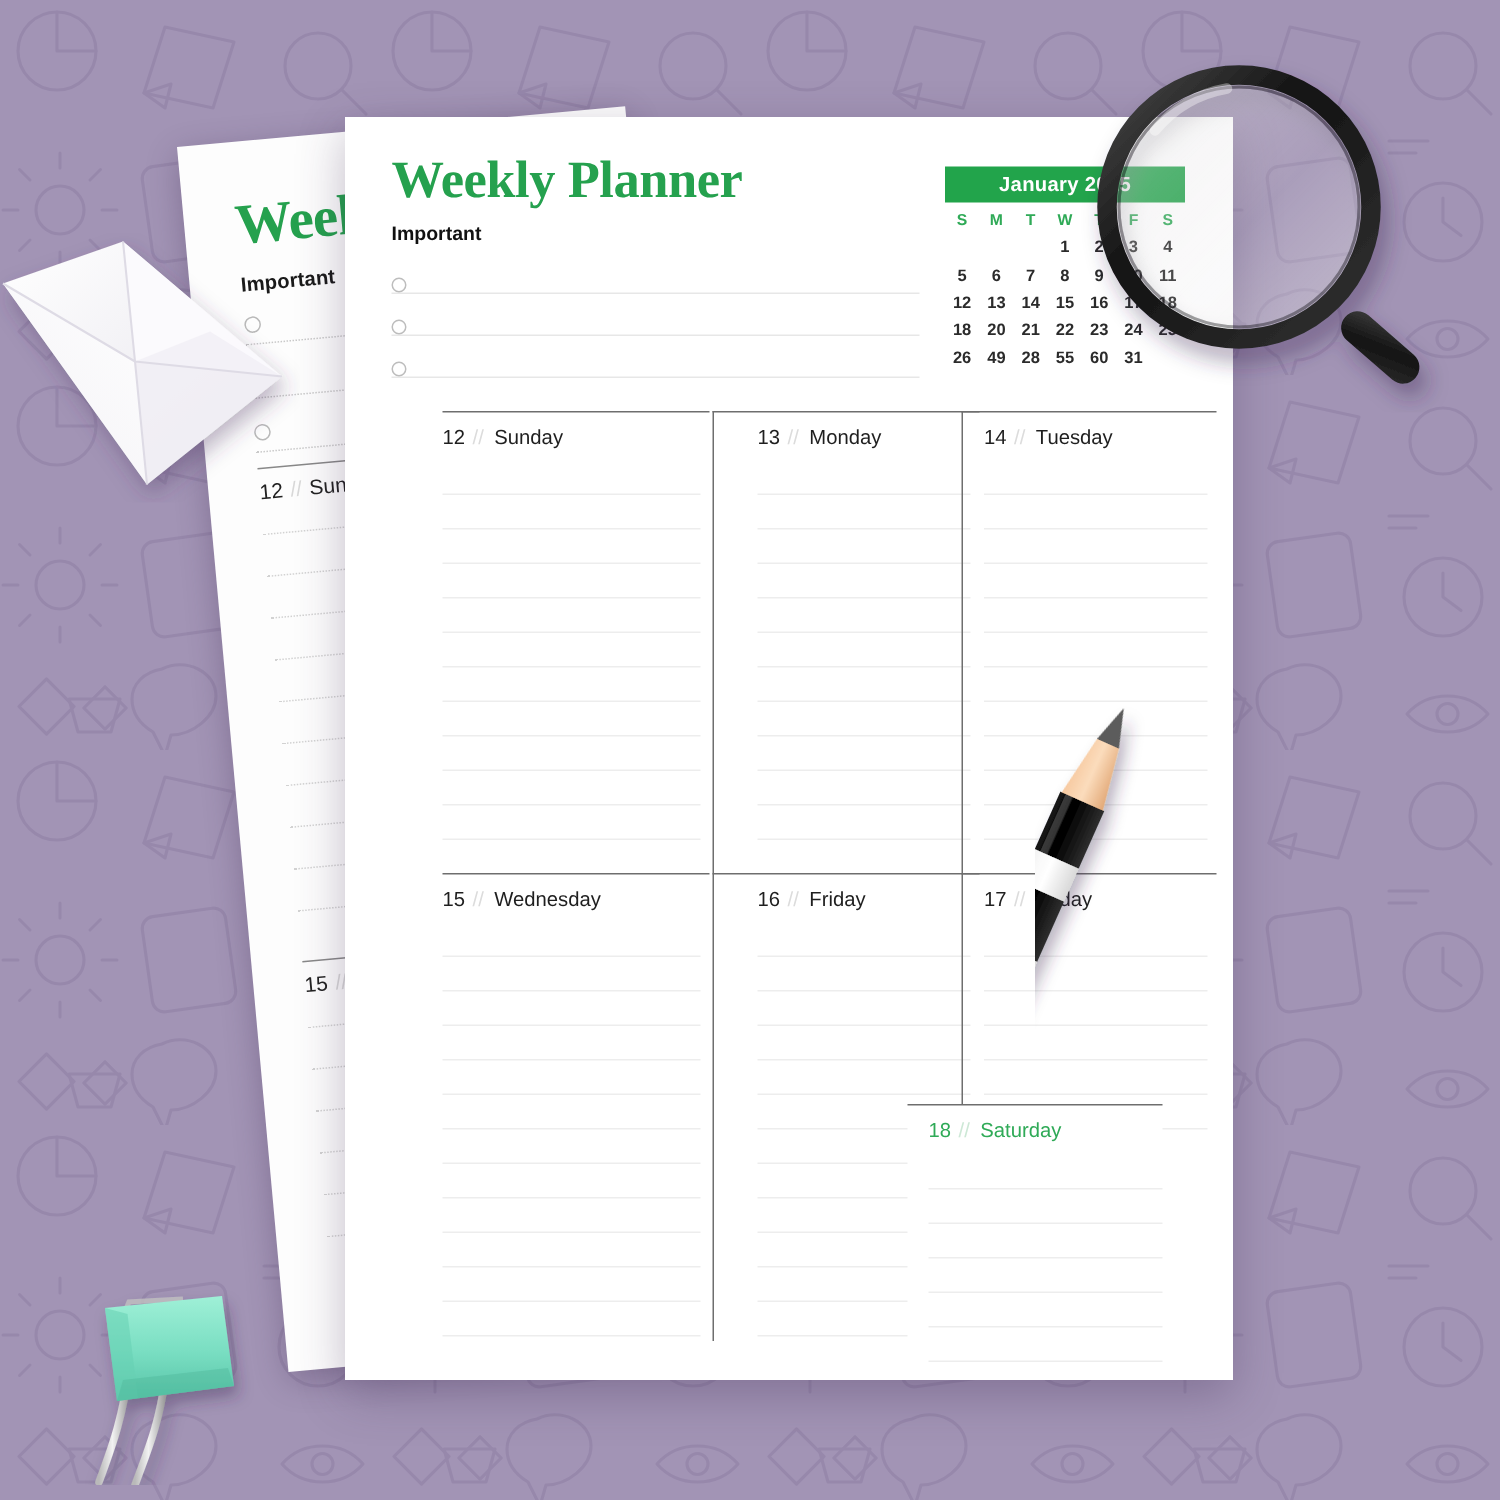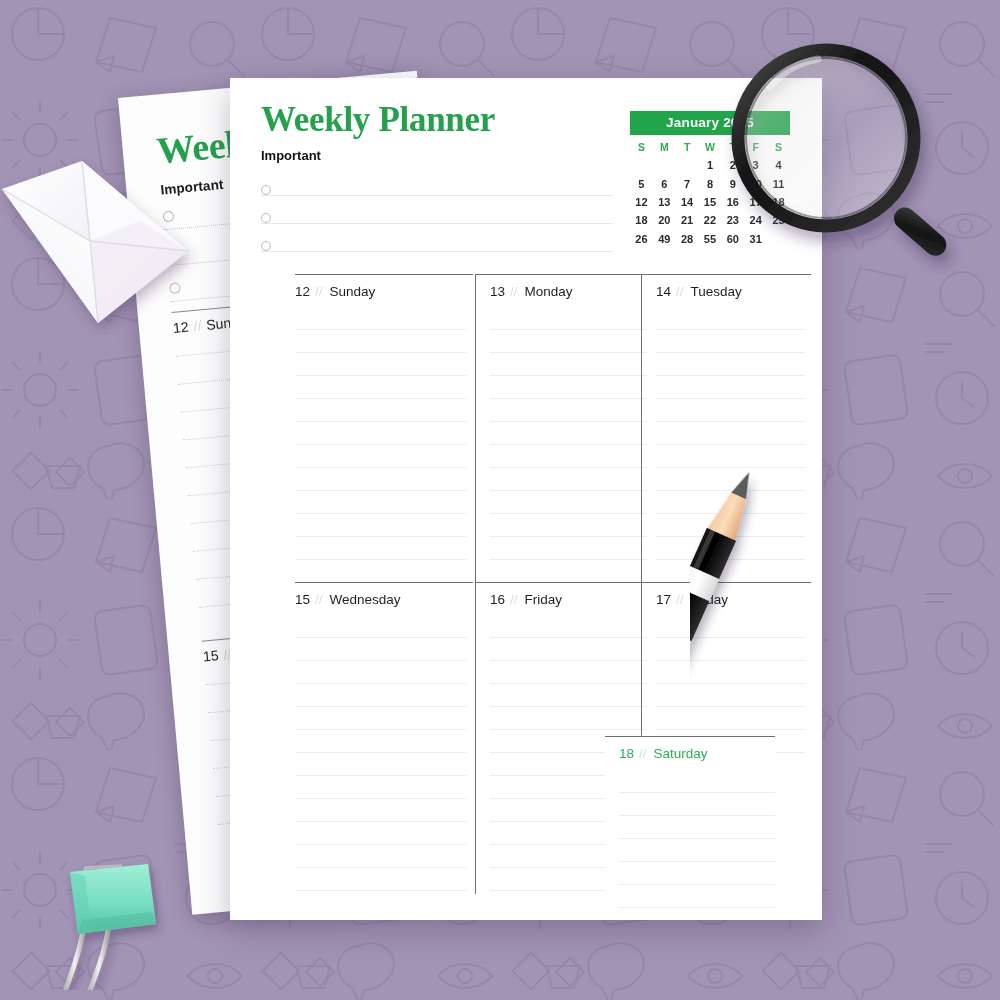--- a/index.html
+++ b/index.html
@@ -121,21 +121,21 @@
   }
   .wk-row { position:absolute; left:0; width:100%;margin-left:34px; }
   .wk-row.r1 { top:0;    height:308px; }
   .wk-row.r2 { top:308px; height:312px; }
 
   .wk-cell {
     position:absolute; top:0; height:100%;
     border-top:1.6px solid #6e6e6e;
   }
   .wk-cell.c1 { left:0px;   width:178px; }
-  .wk-cell.c2 { left:180px; width:178px; border-left:1.6px solid #6e6e6e; padding-left:0; }
+  .wk-cell.c2 { left:180px; width:178px; border-left:1.6px solid #6e6e6e; padding-left:15px; }
   .wk-cell.c3 { left:346px; width:170px; border-left:1.6px solid #6e6e6e; }
   .wk-cell.c2, .wk-cell.c3 { box-sizing:border-box; }
   .wk-cell .inner { position:relative; height:100%; padding-left:0; }
   .wk-cell.c2 .inner, .wk-cell.c3 .inner { padding-left:14px; }
 
   .day-hd {
     font-size:13.5px; color:#1f1f1f; font-weight:400;
     padding-top:9px; white-space:nowrap;
   }
   .day-hd .num { font-weight:400; }

